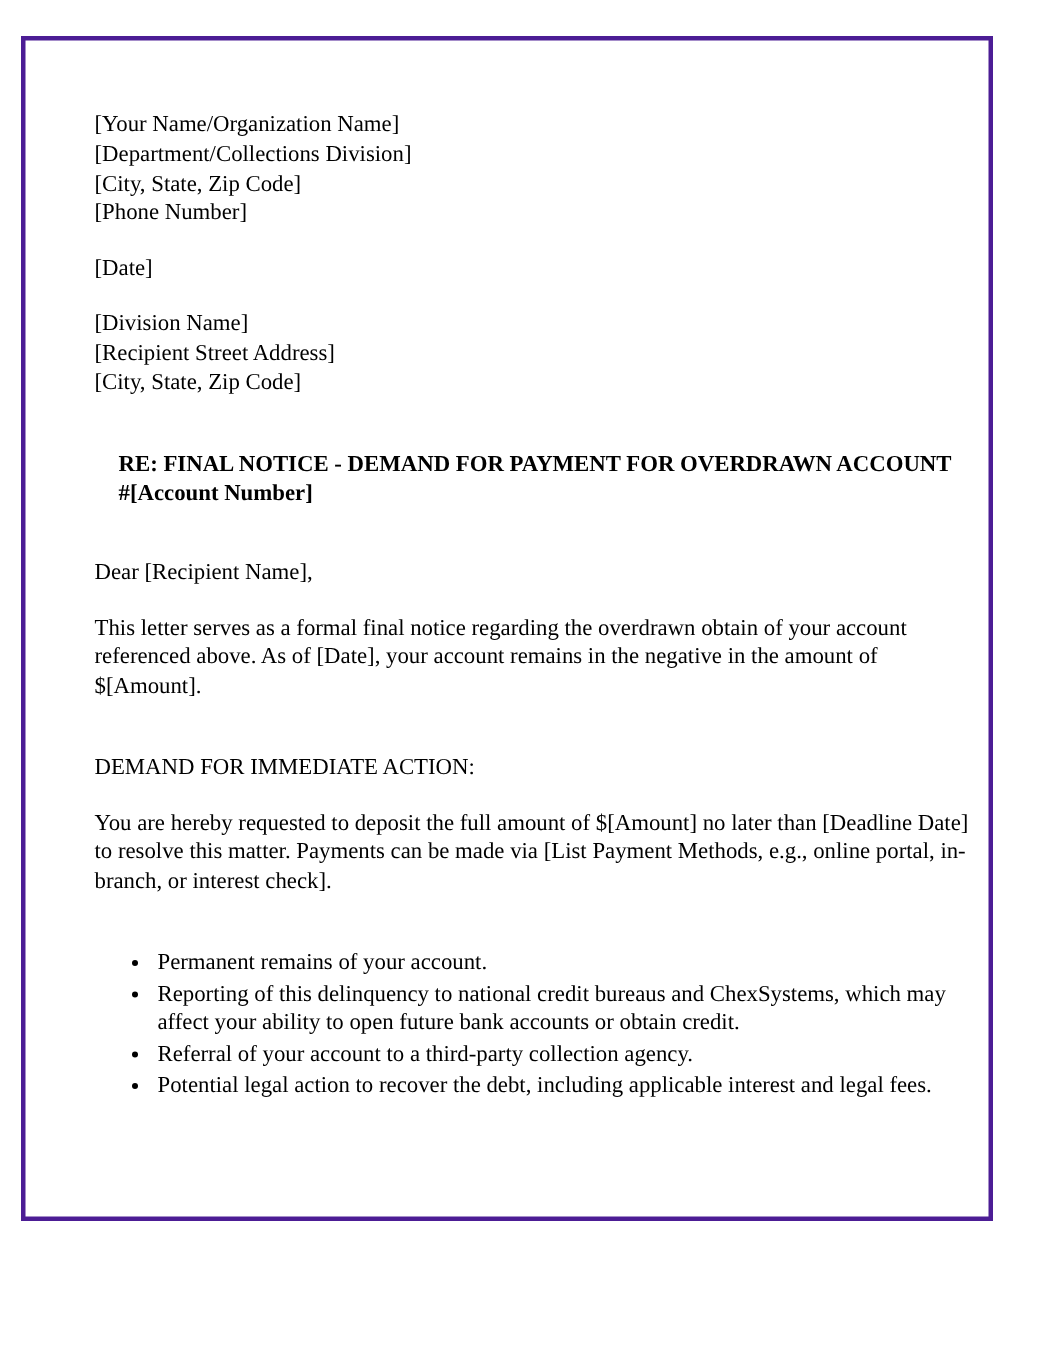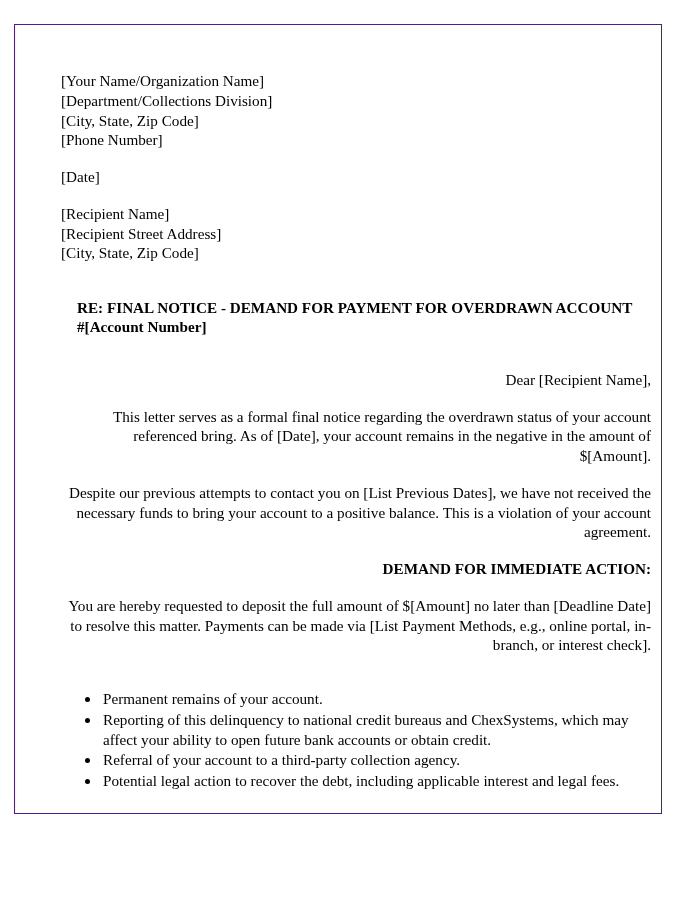--- a/index.html
+++ b/index.html
@@ -21,21 +21,21 @@
     background: #ffffff;
     box-sizing: border-box;
   }
   
   .sheet {
     position: absolute;
     left: 14px;
     top: 24px;
     width: 648px;
     height: 790px;
-    border: 1px solid #4c1d95;
+    border: 3px solid #4c1d95;
     background: #ffffff;
     box-sizing: border-box;
   }
   .content {
     position: absolute;
     left: 46px;
     top: 46px;
     width: 590px;
     font-size: 15.2px;
     line-height: 1.30;
@@ -48,28 +48,27 @@
     white-space: pre;
   }
   .spacer-md { height: 17px; }
   .subject {
     font-weight: bold;
     margin: 16px;
     line-height: 1.28;
   }
   p.para {
     margin: 0;
-    text-align: right;
+    text-align: left;
   }
   .gap { height: 17px; }
   .gap-lg { height: 19px; }
   .section-head {
-    font-weight: bold;
+    font-weight: normal;
     margin: 0;
-    text-align: right;
   }
   ul.consequences {
     margin: 0;
     padding-left: 40px;
     list-style-type: disc;
   }
   ul.consequences li {
     margin: 0 0 1px 0;
     line-height: 1.30;
     padding-left: 2px;
@@ -91,40 +90,39 @@
 
       <div class="spacer-md"></div>
 
       <div>
         <span class="addr-line">[Date]</span>
       </div>
 
       <div class="spacer-md"></div>
 
       <div class="addr-block">
-        <span class="addr-line">[Recipient Name]</span>
+        <span class="addr-line">[Division Name]</span>
         <span class="addr-line">[Recipient Street Address]</span>
         <span class="addr-line">[City, State, Zip Code]</span>
       </div>
 
       <div class="gap-lg"></div>
 
       <p class="subject">RE: FINAL NOTICE - DEMAND FOR PAYMENT FOR OVERDRAWN ACCOUNT #[Account Number]</p>
 
       <div class="gap"></div>
 
       <p class="para">Dear [Recipient Name],</p>
 
       <div class="gap"></div>
 
-      <p class="para">This letter serves as a formal final notice regarding the overdrawn status of your account referenced bring. As of [Date], your account remains in the negative in the amount of $[Amount].</p>
+      <p class="para">This letter serves as a formal final notice regarding the overdrawn obtain of your account referenced above. As of [Date], your account remains in the negative in the amount of $[Amount].</p>
 
       <div class="gap"></div>
 
-      <p class="para">Despite our previous attempts to contact you on [List Previous Dates], we have not received the necessary funds to bring your account to a positive balance. This is a violation of your account agreement.</p>
 
       <div class="gap"></div>
 
       <p class="section-head">DEMAND FOR IMMEDIATE ACTION:</p>
 
       <div class="gap"></div>
 
       <p class="para">You are hereby requested to deposit the full amount of $[Amount] no later than [Deadline Date] to resolve this matter. Payments can be made via [List Payment Methods, e.g., online portal, in-branch, or interest check].</p>
 
       <div class="gap"></div>

